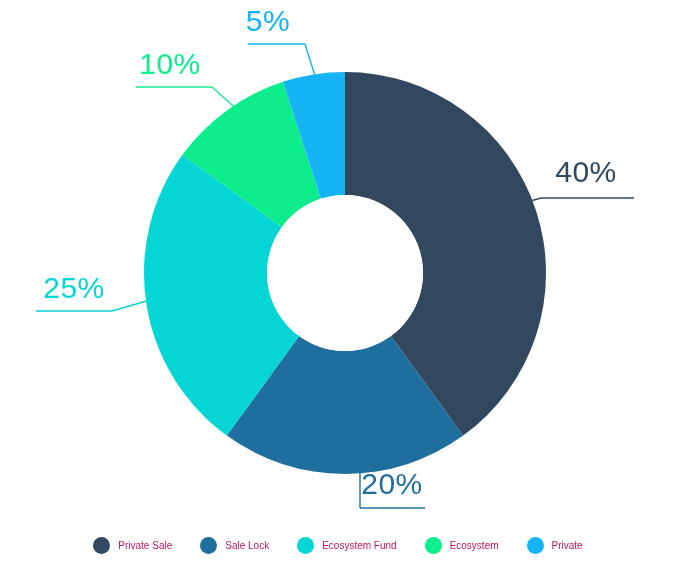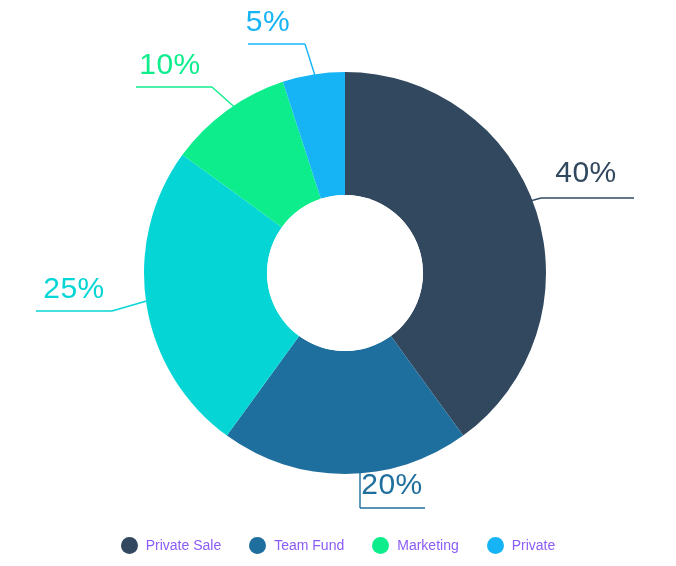--- a/index.html
+++ b/index.html
@@ -56,22 +56,22 @@
     align-items: center;
     gap: 8px;
   }
   .legend-dot {
     width: 17px;
     height: 17px;
     border-radius: 50%;
     flex: 0 0 auto;
   }
   .legend-label {
-    font-size: 14px;
-    color: #8b5cf6;
+    font-size: 10px;
+    color: #be185d;
     font-family: "Liberation Sans", sans-serif;
     white-space: nowrap;
   }
 </style>
 </head>
 <body>
 
 <div id="page">
 
   <div id="chart-area">
@@ -106,25 +106,29 @@
     </svg>
   </div>
 
   <div id="legend">
       <div class="legend-item">
         <span class="legend-dot" style="background: rgb(49, 72, 95);"></span>
         <span class="legend-label">Private Sale</span>
       </div>
       <div class="legend-item">
         <span class="legend-dot" style="background: rgb(31, 111, 158);"></span>
-        <span class="legend-label">Team Fund</span>
+        <span class="legend-label">Sale Lock</span>
+      </div>
+      <div class="legend-item">
+        <span class="legend-dot" style="background: rgb(6, 213, 213);"></span>
+        <span class="legend-label">Ecosystem Fund</span>
       </div>
       <div class="legend-item">
         <span class="legend-dot" style="background: rgb(13, 237, 140);"></span>
-        <span class="legend-label">Marketing</span>
+        <span class="legend-label">Ecosystem</span>
       </div>
       <div class="legend-item">
         <span class="legend-dot" style="background: rgb(22, 180, 245);"></span>
         <span class="legend-label">Private</span>
       </div>
     </div>
 
 </div>
 
 </body></html>

